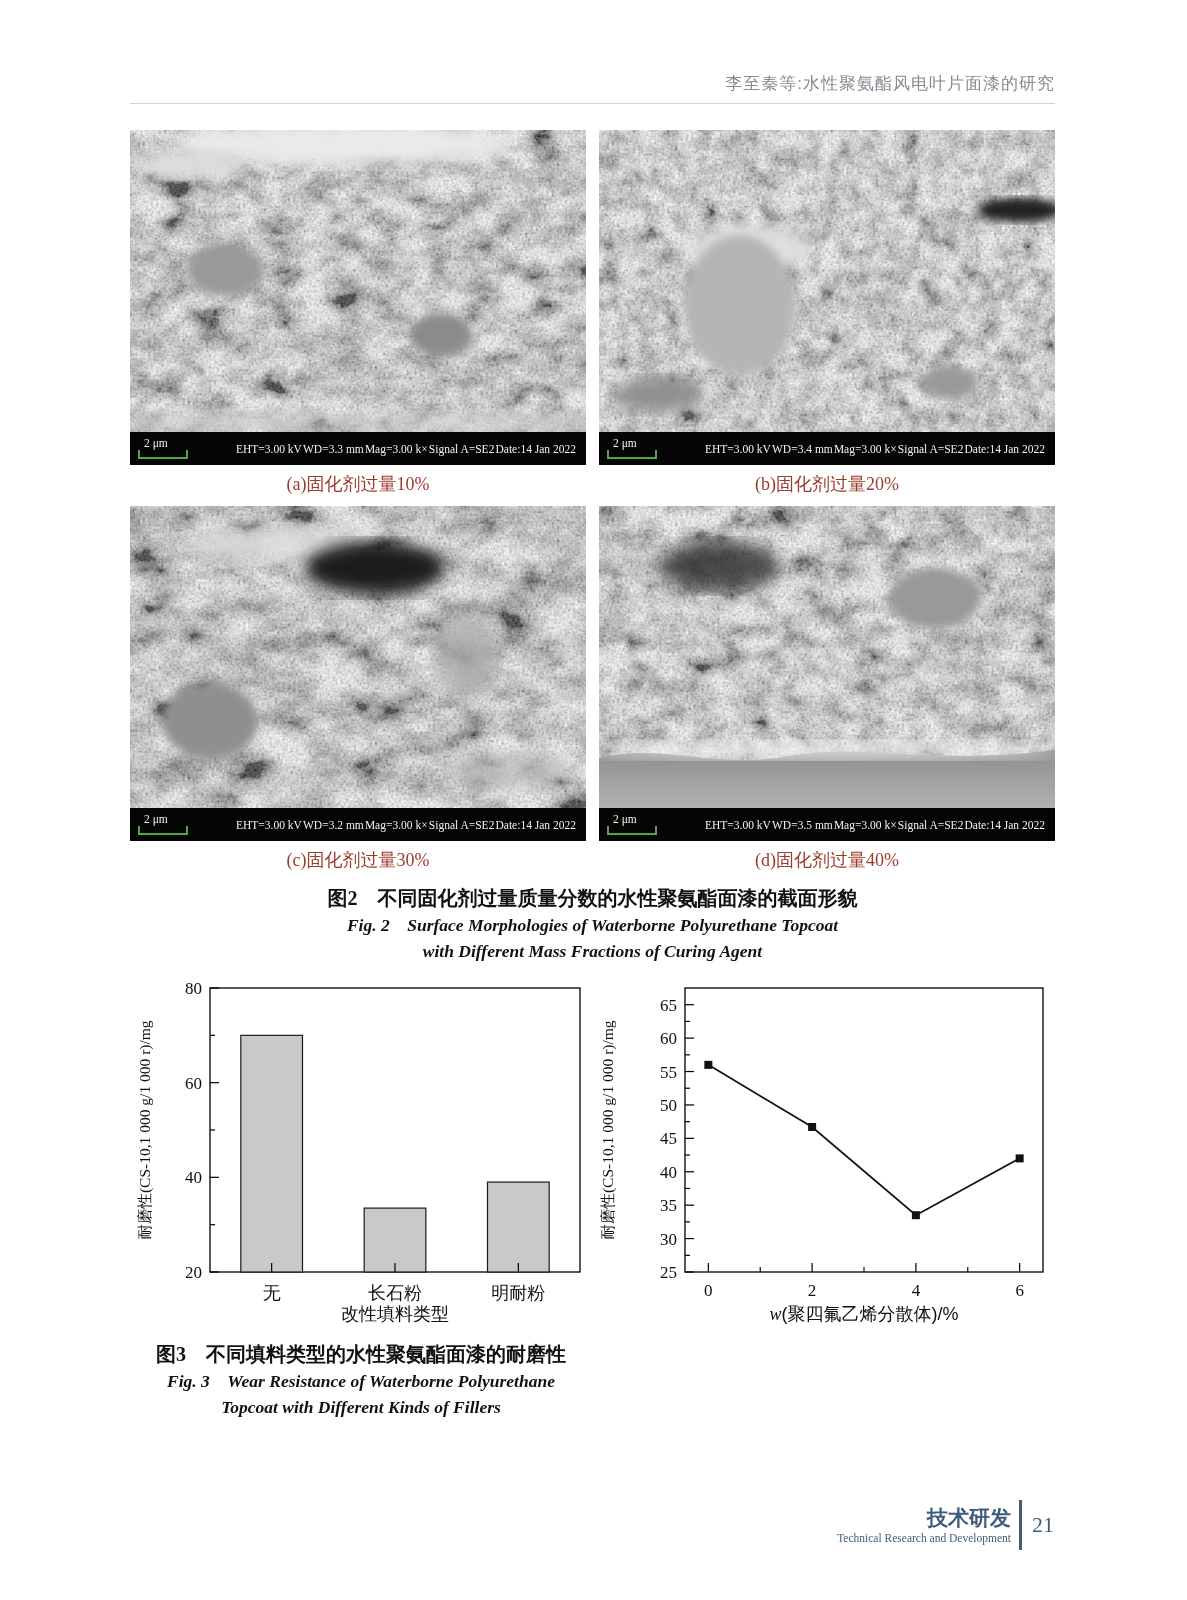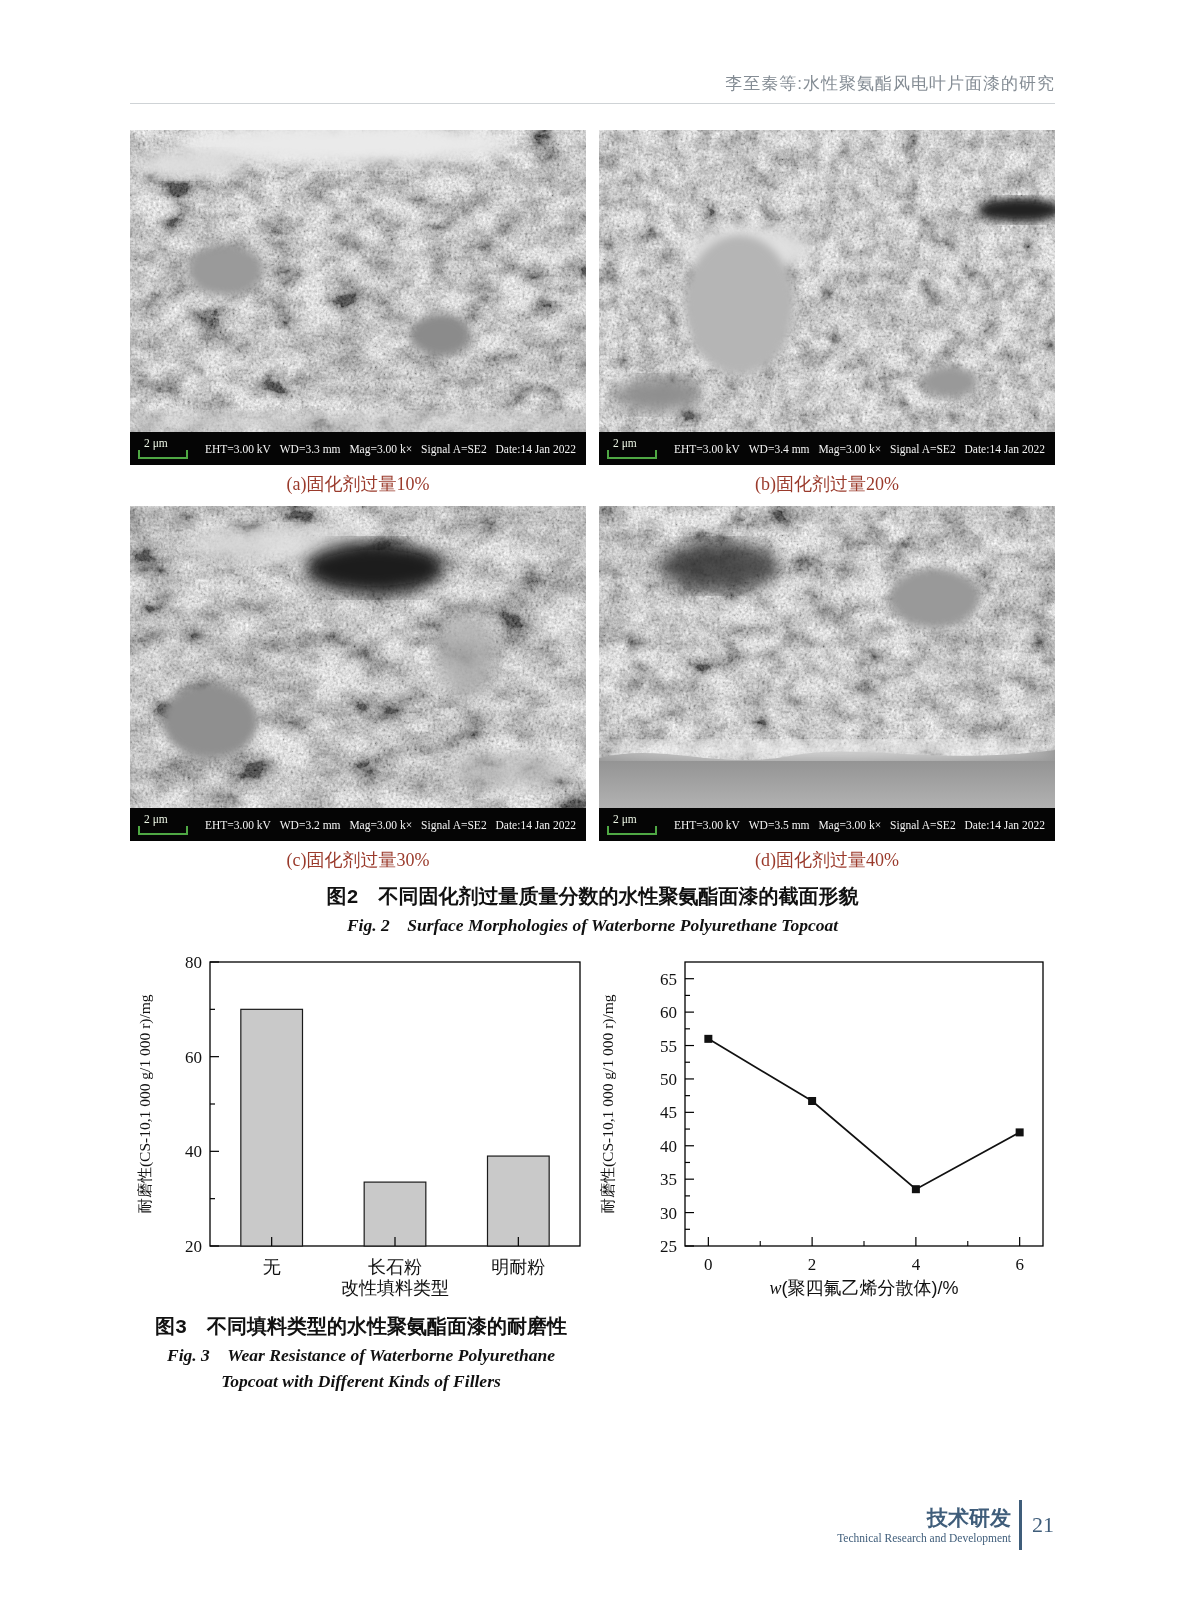--- a/index.html
+++ b/index.html
@@ -12,30 +12,30 @@
   .page-header{padding-top:72px;text-align:right;font-size:17px;color:#848c94;
     font-family:"Liberation Sans",sans-serif;letter-spacing:1px;}
   .header-rule{border-bottom:1px solid #cfd3d6;margin-top:8px;margin-bottom:26px;}
   
   .sem-grid{display:grid;grid-template-columns:1fr 1fr;column-gap:13px;row-gap:2px;}
   .sem-cell{display:flex;flex-direction:column;}
   .sem-img{position:relative;height:335px;background:#fca5a5;}
   .sem-img svg.micro{display:block;width:100%;height:302px;}
   .sem-bar{height:33px;background:#050505;display:flex;align-items:center;
     padding:0 10px 0 8px;color:#f4f4f4;font-size:11.5px;white-space:nowrap;}
-  .sem-bar .meta{flex:1;display:flex;justify-content:space-between;margin-left:11px;}
+  .sem-bar .meta{flex:1;display:flex;justify-content:space-between;margin-left:42px;}
   .scaleblock{display:flex;flex-direction:column;align-items:flex-start;width:56px;}
   .scaleblock .lbl{color:#eef7e6;font-size:11.5px;line-height:11px;margin-left:6px;}
   .bracket{width:46px;height:7px;border-left:2px solid #4fa844;border-right:2px solid #4fa844;
     border-bottom:2px solid #4fa844;margin-top:1px;}
   .panel-label{text-align:center;color:#9a3a2b;font-size:18px;padding:7px 0 8px;
     font-family:"Liberation Serif",serif;}
   
   .figcap{text-align:center;margin-top:4px;}
-  .cap-cn{font-family:Liberation Mono, monospace;font-weight:bold;font-size:20px;
+  .cap-cn{font-family:Liberation Serif, serif;font-weight:bold;font-size:20px;
     line-height:28px;color:#111;}
   .cap-en{font-family:"Liberation Serif",serif;font-weight:bold;font-size:17.5px;
     line-height:26px;color:#111;font-style:italic;}
   
   .charts-row{display:flex;justify-content:space-between;margin-top:10px;}
   .chart-col{width:462px;display:flex;flex-direction:column;align-items:center;}
   .chart-host{width:462px;height:354px;}
   .chart-col .figcap{margin-top:12px;}
   
   .page-footer{position:absolute;right:133px;bottom:50px;display:flex;align-items:center;}
@@ -202,20 +202,21 @@
           </div>
         </div>
       </div>
       <figcaption class="panel-label">(d)固化剂过量40%</figcaption>
     </figure>
   </div>
 
   <div class="figcap">
     <div class="cap-cn">图2　不同固化剂过量质量分数的水性聚氨酯面漆的截面形貌</div>
     <div class="cap-en">Fig. 2　Surface Morphologies of Waterborne Polyurethane Topcoat</div>
+    <div class="cap-en">with Different Mass Fractions of Curing Agent</div>
   </div>
 
   <div class="charts-row">
     <div class="chart-col">
       <div class="chart-host"><svg width="462" height="354" viewBox="0 0 462 354">
             <rect x="80" y="14" width="370" height="284" fill="none" stroke="#000" stroke-width="1.3"></rect>
             <line x1="80" y1="298" x2="89" y2="298" stroke="#000" stroke-width="1.2"></line>
             <text x="72" y="304" font-size="17" text-anchor="end" font-family="&quot;Liberation Serif&quot;,serif" fill="#111">20</text>
             <line x1="80" y1="250.66666666666669" x2="85" y2="250.66666666666669" stroke="#000" stroke-width="1.2"></line>
             <line x1="80" y1="203.33333333333334" x2="89" y2="203.33333333333334" stroke="#000" stroke-width="1.2"></line>

